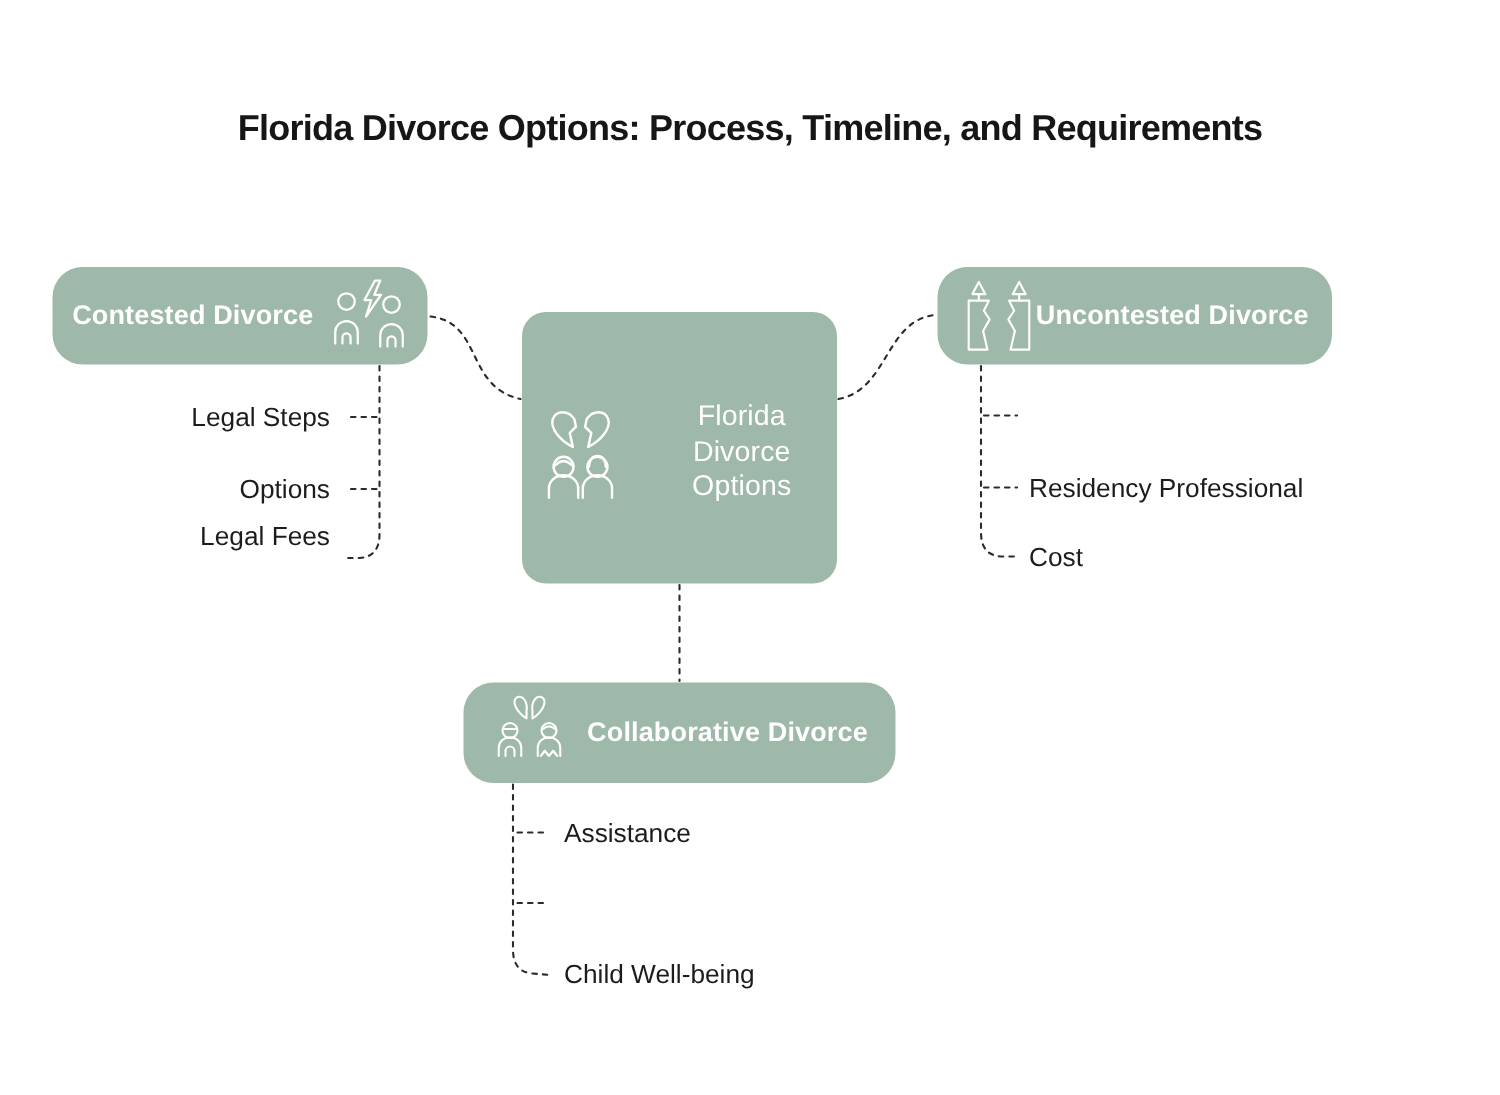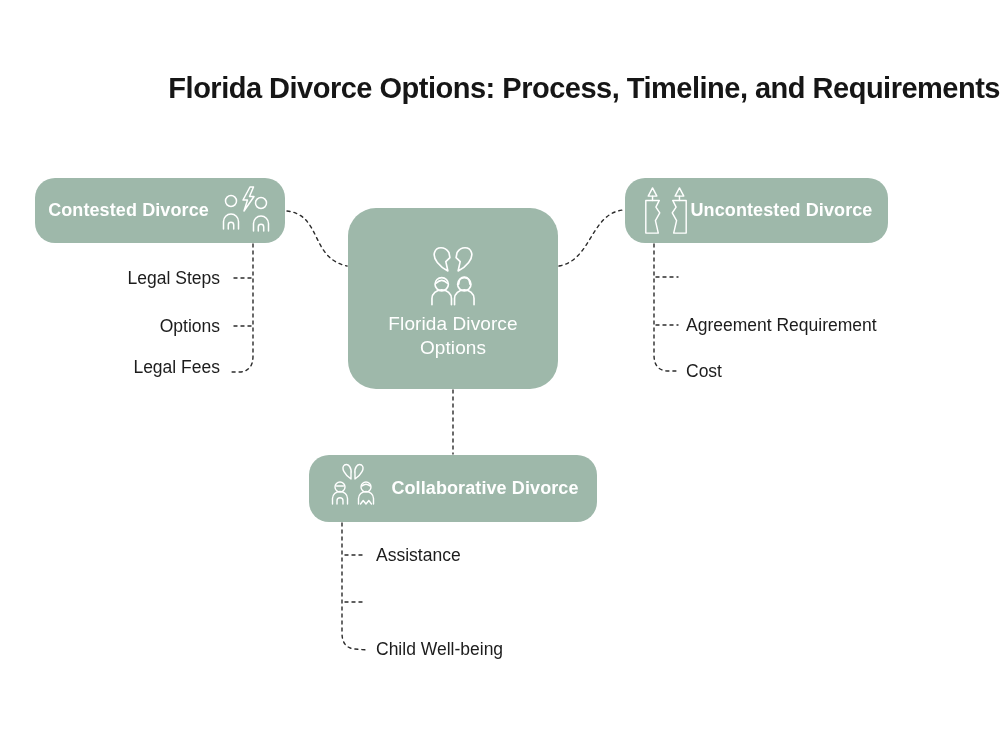--- a/index.html
+++ b/index.html
@@ -14,22 +14,22 @@
   html,body{background:var(--background);}
   .canvas{
     position:relative;
     width:1000px;height:730px;
     background:var(--background);
     font-family:"Liberation Sans", sans-serif;
     overflow:hidden;
   }
   .title{
     position:absolute;top:72px;left:0;width:100%;
-    text-align:right;
-    font-size:29px;font-weight:700;letter-spacing:-0.5px;
+    text-align:center;
+    font-size:24px;font-weight:700;letter-spacing:-0.5px;
     color:var(--title-text);
   }
   .connector-svg{position:absolute;left:0;top:0;width:1000px;height:730px;}
   .connector-svg path{
     fill:none;stroke:var(--connector);
     stroke-width:1.4;stroke-dasharray:3 4;stroke-linecap:round;
   }
   .node{
     position:absolute;
     background:var(--node-bg);
@@ -39,22 +39,22 @@
   }
   .node .label{
     font-size:18px;font-weight:600;letter-spacing:0.1px;
     color:var(--node-text);
   }
   .node-contested{left:35px;top:178px;width:250px;height:65px;gap:11px;}
   .node-uncontested{left:625px;top:178px;width:263px;height:65px;}
   .node-collaborative{left:309px;top:455px;width:288px;height:67px;gap:12px;}
   .node-center{
     left:348px;top:208px;width:210px;height:181px;
-    border-radius:28px;
-    flex-direction:column;gap:5px;padding-top:6px;
+    border-radius:16px;
+    flex-direction:row;gap:5px;padding-top:6px;
   }
   .node-center .label{
     font-size:19px;font-weight:500;text-align:center;line-height:1.25;
     width:150px;
   }
   .icon{display:block;flex:0 0 auto;}
   .branch-item{
     position:absolute;
     font-size:17.5px;color:var(--item-text);
     white-space:nowrap;line-height:22px;height:22px;
@@ -138,21 +138,21 @@
       <circle cx="39" cy="25" r="5"></circle>
       <path d="M35 24 Q39 20.5 43 24"></path>
       <path d="M31.5 42 V36.5 a7.5 7 0 0 1 15 0 V42"></path>
       <path d="M33.5 42 L36.2 38.5 L39 42 L41.8 38.5 L44.5 42"></path>
     </svg>
     <span class="label">Collaborative Divorce</span>
   </div>
 
   <div class="branch-item item-left" style="top:267px">Legal Steps</div>
   <div class="branch-item item-left" style="top:315px">Options</div>
-  <div class="branch-item item-left" style="top:356px">Legal Fees</div>
+  <div class="branch-item item-left" style="top:346px">Legal Fees</div>
 
-  <div class="branch-item item-right" style="top:314px">Agreement Requirement</div>
+  <div class="branch-item item-right" style="top:314px">Residency Professional</div>
   <div class="branch-item item-right" style="top:360px">Cost</div>
 
   <div class="branch-item item-bottom" style="top:544px">Assistance</div>
   <div class="branch-item item-bottom" style="top:638px">Child Well-being</div>
 
 </div>
 
 </body></html>

